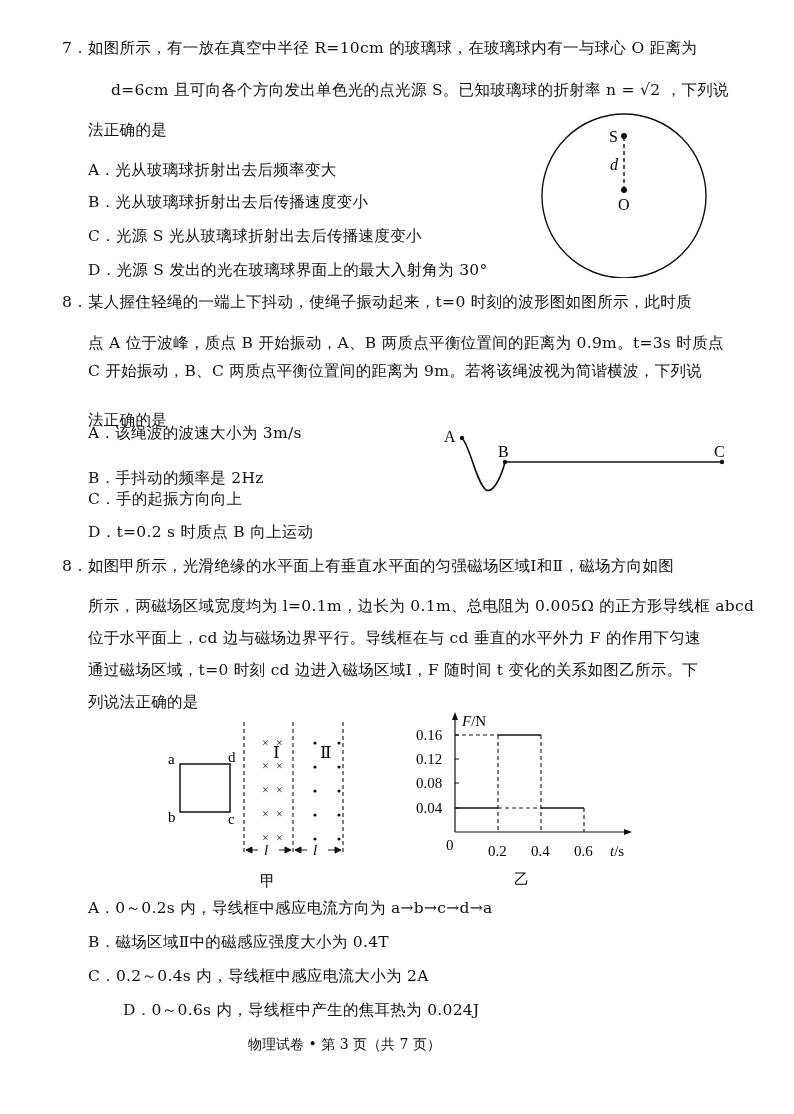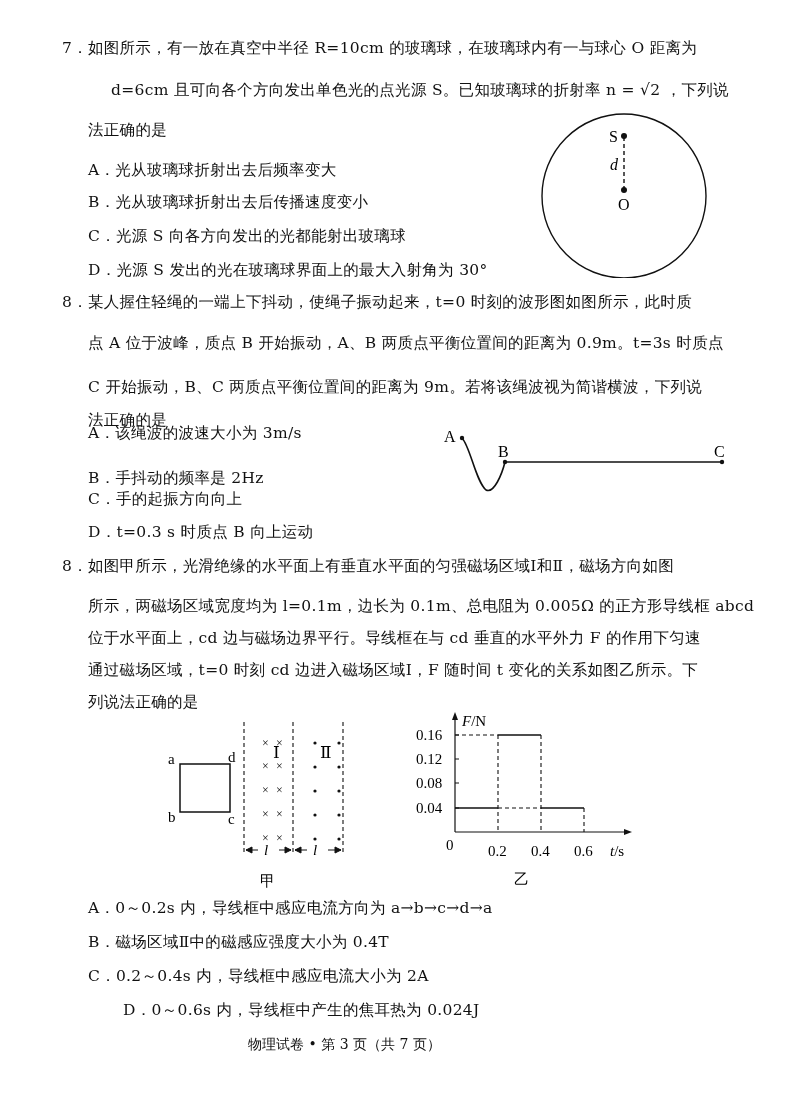--- a/index.html
+++ b/index.html
@@ -15,43 +15,43 @@
 </style>
 </head>
 <body>
 
 <div>
   <div class="line" style="left:62px;top:38px;">7．如图所示，有一放在真空中半径 R=10cm 的玻璃球，在玻璃球内有一与球心 O 距离为</div>
   <div class="line" style="left:88px;top:80px;margin-left:23px;">d=6cm 且可向各个方向发出单色光的点光源 S。已知玻璃球的折射率 n = √2 ，下列说</div>
   <div class="line" style="left:88px;top:120px;">法正确的是</div>
   <div class="line" style="left:88px;top:160px;text-align:center;">A．光从玻璃球折射出去后频率变大</div>
   <div class="line" style="left:88px;top:192px;">B．光从玻璃球折射出去后传播速度变小</div>
-  <div class="line" style="left:88px;top:226px;">C．光源 S 向各方向发出的光都能射出玻璃球</div>
+  <div class="line" style="left:88px;top:226px;">C．光源 S 光从玻璃球折射出去后传播速度变小</div>
   <div class="line" style="left:88px;top:260px;">D．光源 S 发出的光在玻璃球界面上的最大入射角为 30°</div>
 
   <svg class="fig" style="left:535px;top:108px;" width="190" height="170" viewBox="0 0 190 170">
     <circle cx="89" cy="88" r="82" fill="none" stroke="#111" stroke-width="1.4"></circle>
     <line x1="89" y1="29" x2="89" y2="82" stroke="#111" stroke-width="1.4" stroke-dasharray="4,3"></line>
     <circle cx="89" cy="28" r="3" fill="#111"></circle>
     <circle cx="89" cy="82" r="3" fill="#111"></circle>
     <text x="74" y="34" font-size="16">S</text>
     <text x="75" y="62" font-size="16" font-style="italic">d</text>
     <text x="83" y="102" font-size="16">O</text>
   </svg>
 </div>
 
 <div>
   <div class="line" style="left:62px;top:292px;">8．某人握住轻绳的一端上下抖动，使绳子振动起来，t=0 时刻的波形图如图所示，此时质</div>
   <div class="line" style="left:88px;top:333px;">点 A 位于波峰，质点 B 开始振动，A、B 两质点平衡位置间的距离为 0.9m。t=3s 时质点</div>
-  <div class="line" style="left:88px;top:377px;text-align:right;">C 开始振动，B、C 两质点平衡位置间的距离为 9m。若将该绳波视为简谐横波，下列说</div>
+  <div class="line" style="left:88px;top:361px;text-align:right;">C 开始振动，B、C 两质点平衡位置间的距离为 9m。若将该绳波视为简谐横波，下列说</div>
   <div class="line" style="left:88px;top:410px;">法正确的是</div>
   <div class="line" style="left:88px;top:426px;top:423px;">A．该绳波的波速大小为 3m/s</div>
   <div class="line" style="left:88px;top:456px;margin-top:12px;">B．手抖动的频率是 2Hz</div>
   <div class="line" style="left:88px;top:489px;">C．手的起振方向向上</div>
-  <div class="line" style="left:88px;top:522px;">D．t=0.3 s 时质点 B 向上运动</div>
+  <div class="line" style="left:88px;top:522px;">D．t=0.2 s 时质点 B 向上运动</div>
 
   <svg class="fig" style="left:436px;top:424px;" width="300" height="76" viewBox="0 0 300 76">
     <path d="M26 14 C 34 22, 40 58, 50 66 C 58 70, 66 50, 69 38" fill="none" stroke="#111" stroke-width="1.6"></path>
     <line x1="69" y1="38" x2="286" y2="38" stroke="#111" stroke-width="1.6"></line>
     <circle cx="26" cy="14" r="2.2" fill="#111"></circle>
     <circle cx="69" cy="38" r="2.2" fill="#111"></circle>
     <circle cx="286" cy="38" r="2.2" fill="#111"></circle>
     <text x="8" y="18" font-size="16">A</text>
     <text x="62" y="33" font-size="16">B</text>
     <text x="278" y="33" font-size="16">C</text>

